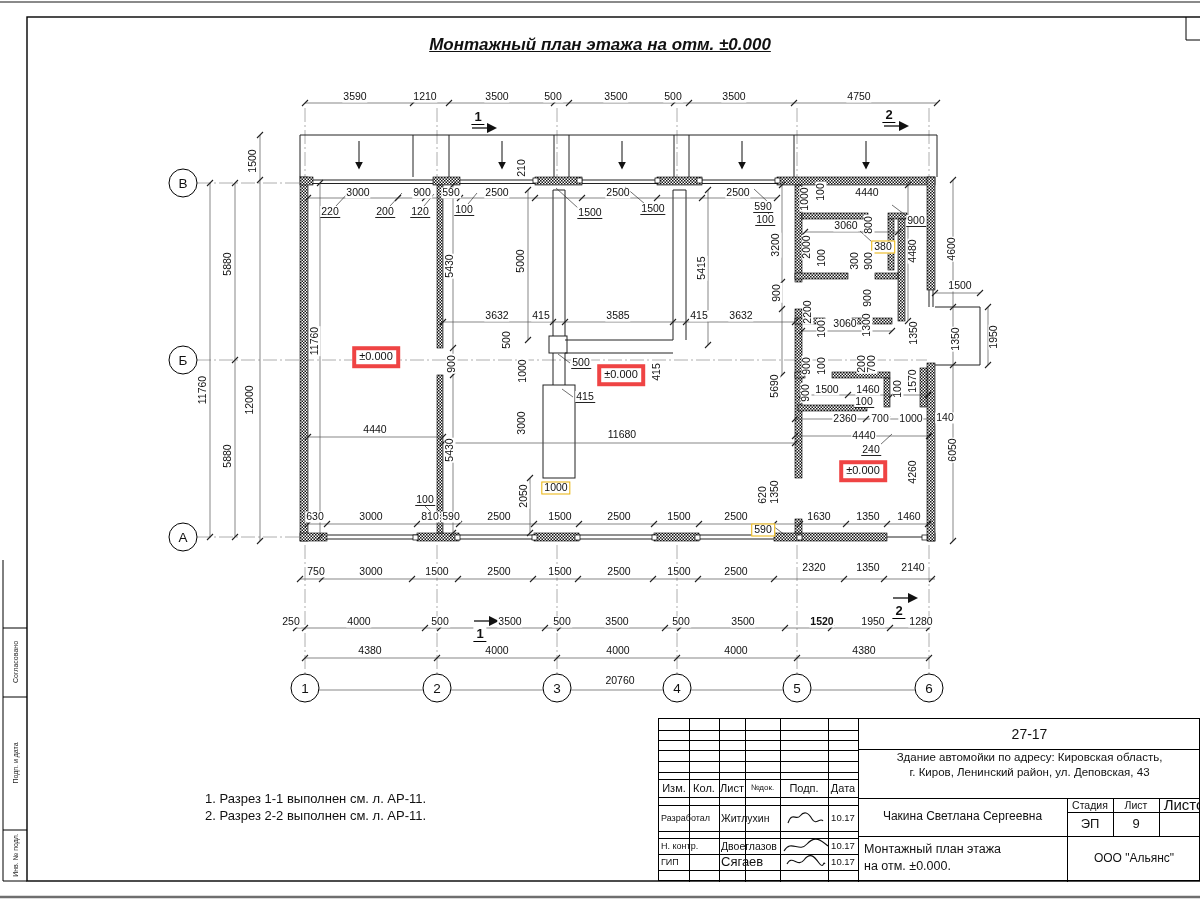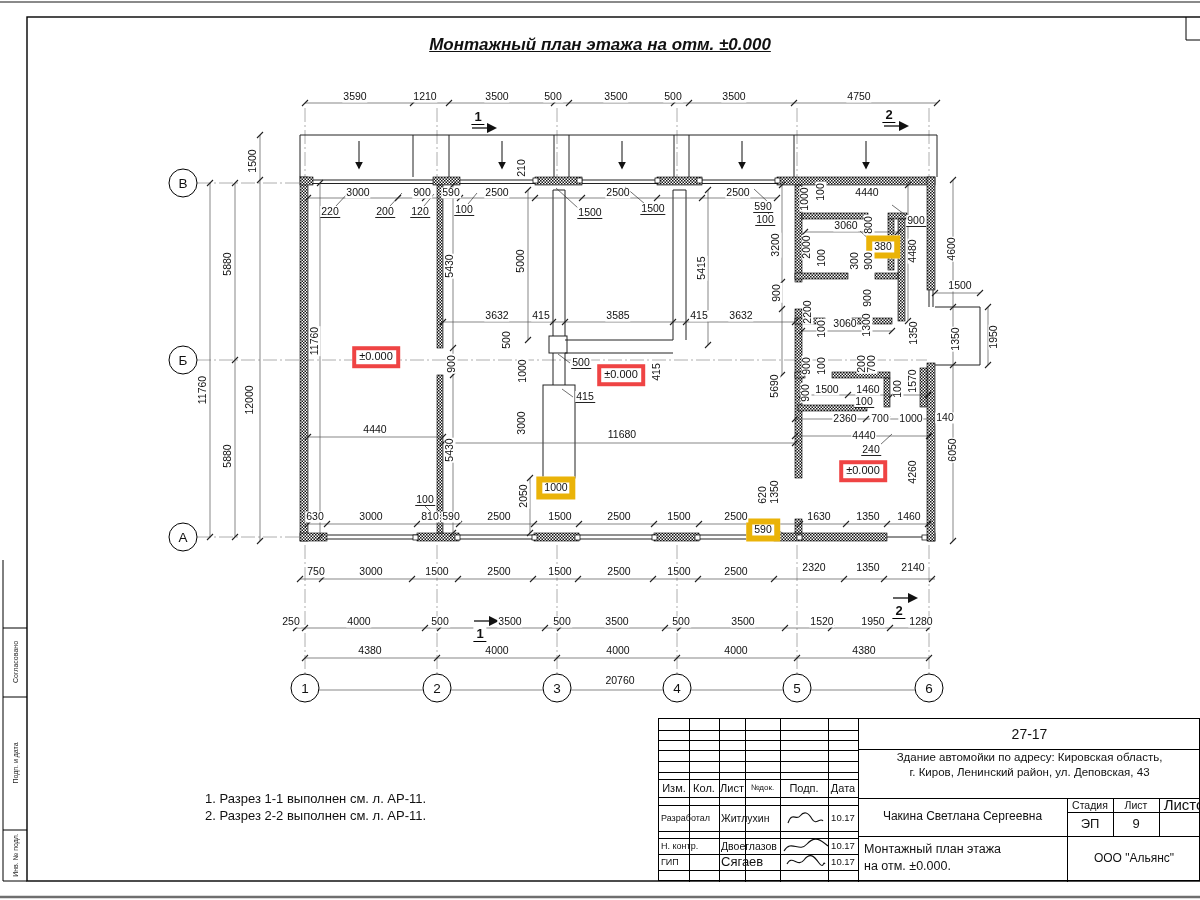--- a/index.html
+++ b/index.html
@@ -4,21 +4,21 @@
 <style>
   html,body{margin:0;padding:0;background:#e8e8e8;}
   .sheet{position:relative;width:1200px;height:900px;background:#fff;overflow:hidden;
          font-family:"Liberation Sans",sans-serif;color:#111;}
   svg{position:absolute;left:0;top:0;}
   #labels{position:absolute;left:0;top:0;width:1200px;height:900px;}
   .dim{position:absolute;transform:translate(-50%,-50%);font:10.5px "Liberation Sans",sans-serif;
        color:#111;white-space:nowrap;background:#fff;padding:0 1px;line-height:1.05;}
   .dim.v{transform:translate(-50%,-50%) rotate(-90deg);}
   .dim.u{border-bottom:1px solid #222;}
-  .dim.b{border:6px solid #eab308;padding:0 2px;}
+  .dim.b{border:1px solid #eab308;padding:0 2px;}
   .dim.lvl{border:4px solid #ef4444;padding:1px 3px;font-size:11px;}
   .dim.sec{font:bold 13px "Liberation Sans",sans-serif;border-bottom:1.2px solid #000;padding:0 3px;}
   .axc{position:absolute;width:27px;height:27px;border:1.1px solid #000;border-radius:50%;
        background:#fff;display:flex;align-items:center;justify-content:center;
        font:13.5px "Liberation Sans",sans-serif;transform:translate(-50%,-50%);}
   .page-title{position:absolute;left:600px;top:45px;transform:translate(-50%,-50%);
        font:bold italic 17px "Liberation Sans",sans-serif;text-decoration:underline;white-space:nowrap;}
   #notes{position:absolute;left:205px;top:791px;font:13px "Liberation Sans",sans-serif;line-height:1.3;}
   .mlab{position:absolute;left:15px;transform:translate(-50%,-50%) rotate(-90deg);
        font:7px "Liberation Sans",sans-serif;white-space:nowrap;color:#222;}
@@ -302,21 +302,21 @@
       <span class="dim" style="left: 679px; top: 572px;">1500</span>
       <span class="dim" style="left: 736px; top: 572px;">2500</span>
       <span class="dim" style="left: 291px; top: 622px;">250</span>
       <span class="dim" style="left: 359px; top: 622px;">4000</span>
       <span class="dim" style="left: 440px; top: 622px;">500</span>
       <span class="dim" style="left: 510px; top: 622px;">3500</span>
       <span class="dim" style="left: 562px; top: 622px;">500</span>
       <span class="dim" style="left: 617px; top: 622px;">3500</span>
       <span class="dim" style="left: 681px; top: 622px;">500</span>
       <span class="dim" style="left: 743px; top: 622px;">3500</span>
-      <span class="dim" style="left: 822px; top: 622px;">1520</span>
+      <span class="dim" style="left: 822px; top: 622px; font-weight: bold;">1520</span>
       <span class="dim" style="left: 873px; top: 622px;">1950</span>
       <span class="dim" style="left: 921px; top: 622px;">1280</span>
       <span class="dim" style="left: 370px; top: 651px;">4380</span>
       <span class="dim" style="left: 497px; top: 651px;">4000</span>
       <span class="dim" style="left: 618px; top: 651px;">4000</span>
       <span class="dim" style="left: 736px; top: 651px;">4000</span>
       <span class="dim" style="left: 864px; top: 651px;">4380</span>
       <span class="dim" style="left: 620px; top: 681px;">20760</span>
       <span class="dim sec" style="left: 478px; top: 117px;">1</span>
       <span class="dim sec" style="left: 889px; top: 115px;">2</span>

